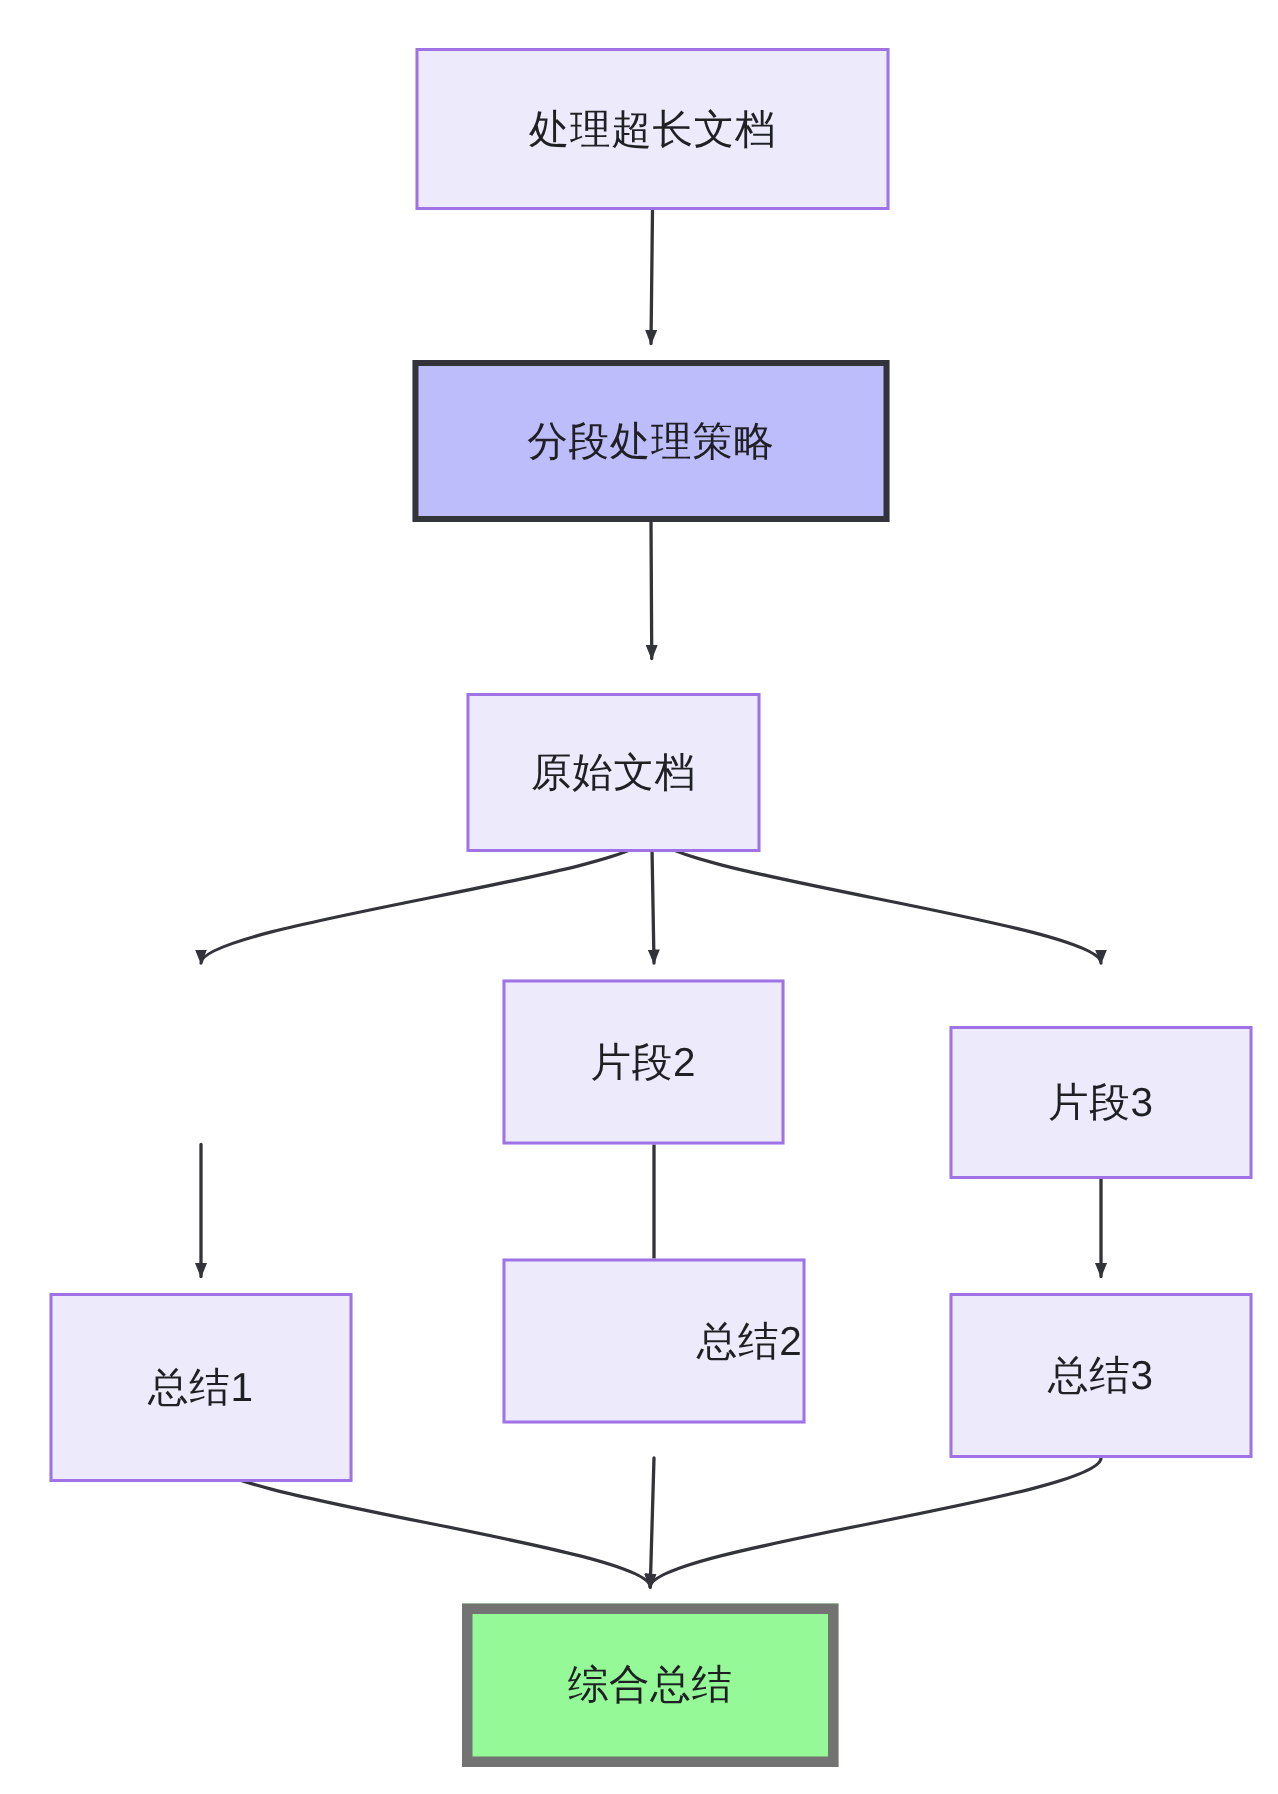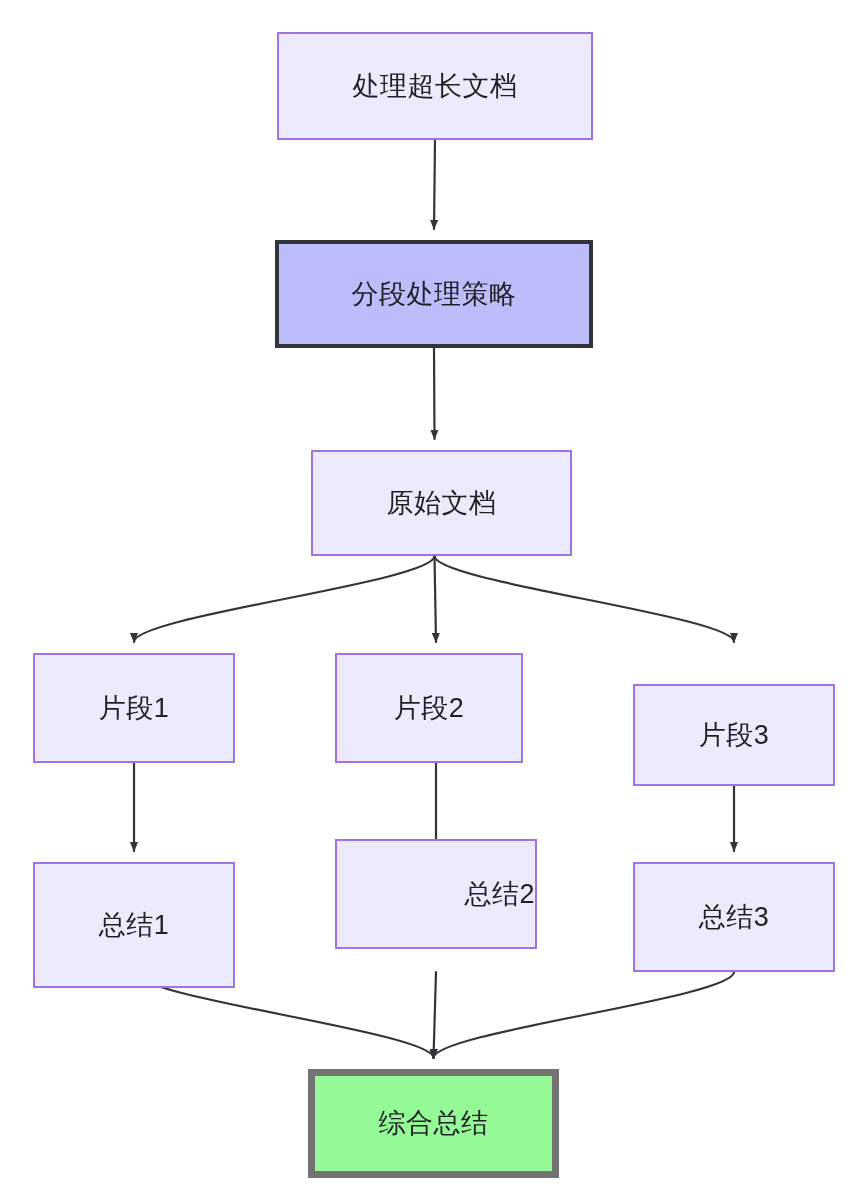--- a/index.html
+++ b/index.html
@@ -87,27 +87,24 @@
   </svg>
 
   <div class="node style-strategy" style="left: 275px; top: 240px; width: 318px; height: 108px;">
     <span class="node-label">分段处理策略</span>
   </div>
 
   <div class="node style-default" style="left: 277px; top: 32px; width: 316px; height: 108px;">
     <span class="node-label">处理超长文档</span>
   </div>
 
-  <div class="node style-default" style="left: 311px; top: 450px; width: 261px; height: 106px;">
+  <div class="node style-default" style="left: 311px; top: 462px; width: 196px; height: 106px;">
     <span class="node-label">原始文档</span>
   </div>
 
-  <div class="node style-default" style="left: 33px; top: 653px; width: 202px; height: 110px;">
-    <span class="node-label">片段1</span>
-  </div>
   <div class="node style-default" style="left: 335px; top: 653px; width: 188px; height: 110px;">
     <span class="node-label">片段2</span>
   </div>
   <div class="node style-default" style="left: 633px; top: 659px; width: 202px; height: 102px; margin-top: 25px;">
     <span class="node-label">片段3</span>
   </div>
 
   <div class="node style-default" style="left: 33px; top: 862px; width: 202px; height: 126px;">
     <span class="node-label">总结1</span>
   </div>

